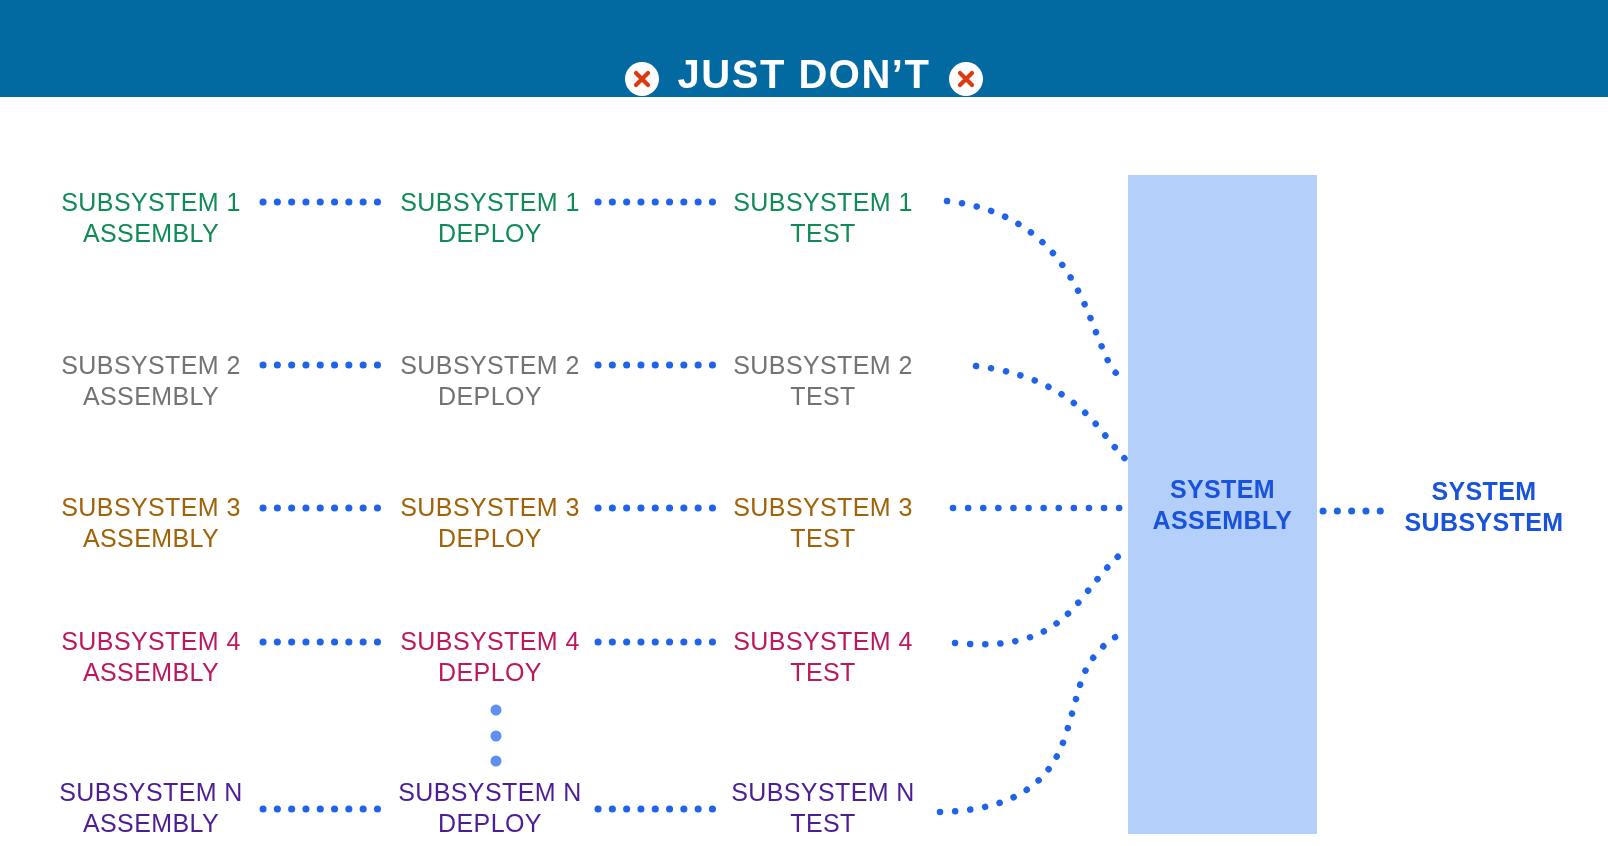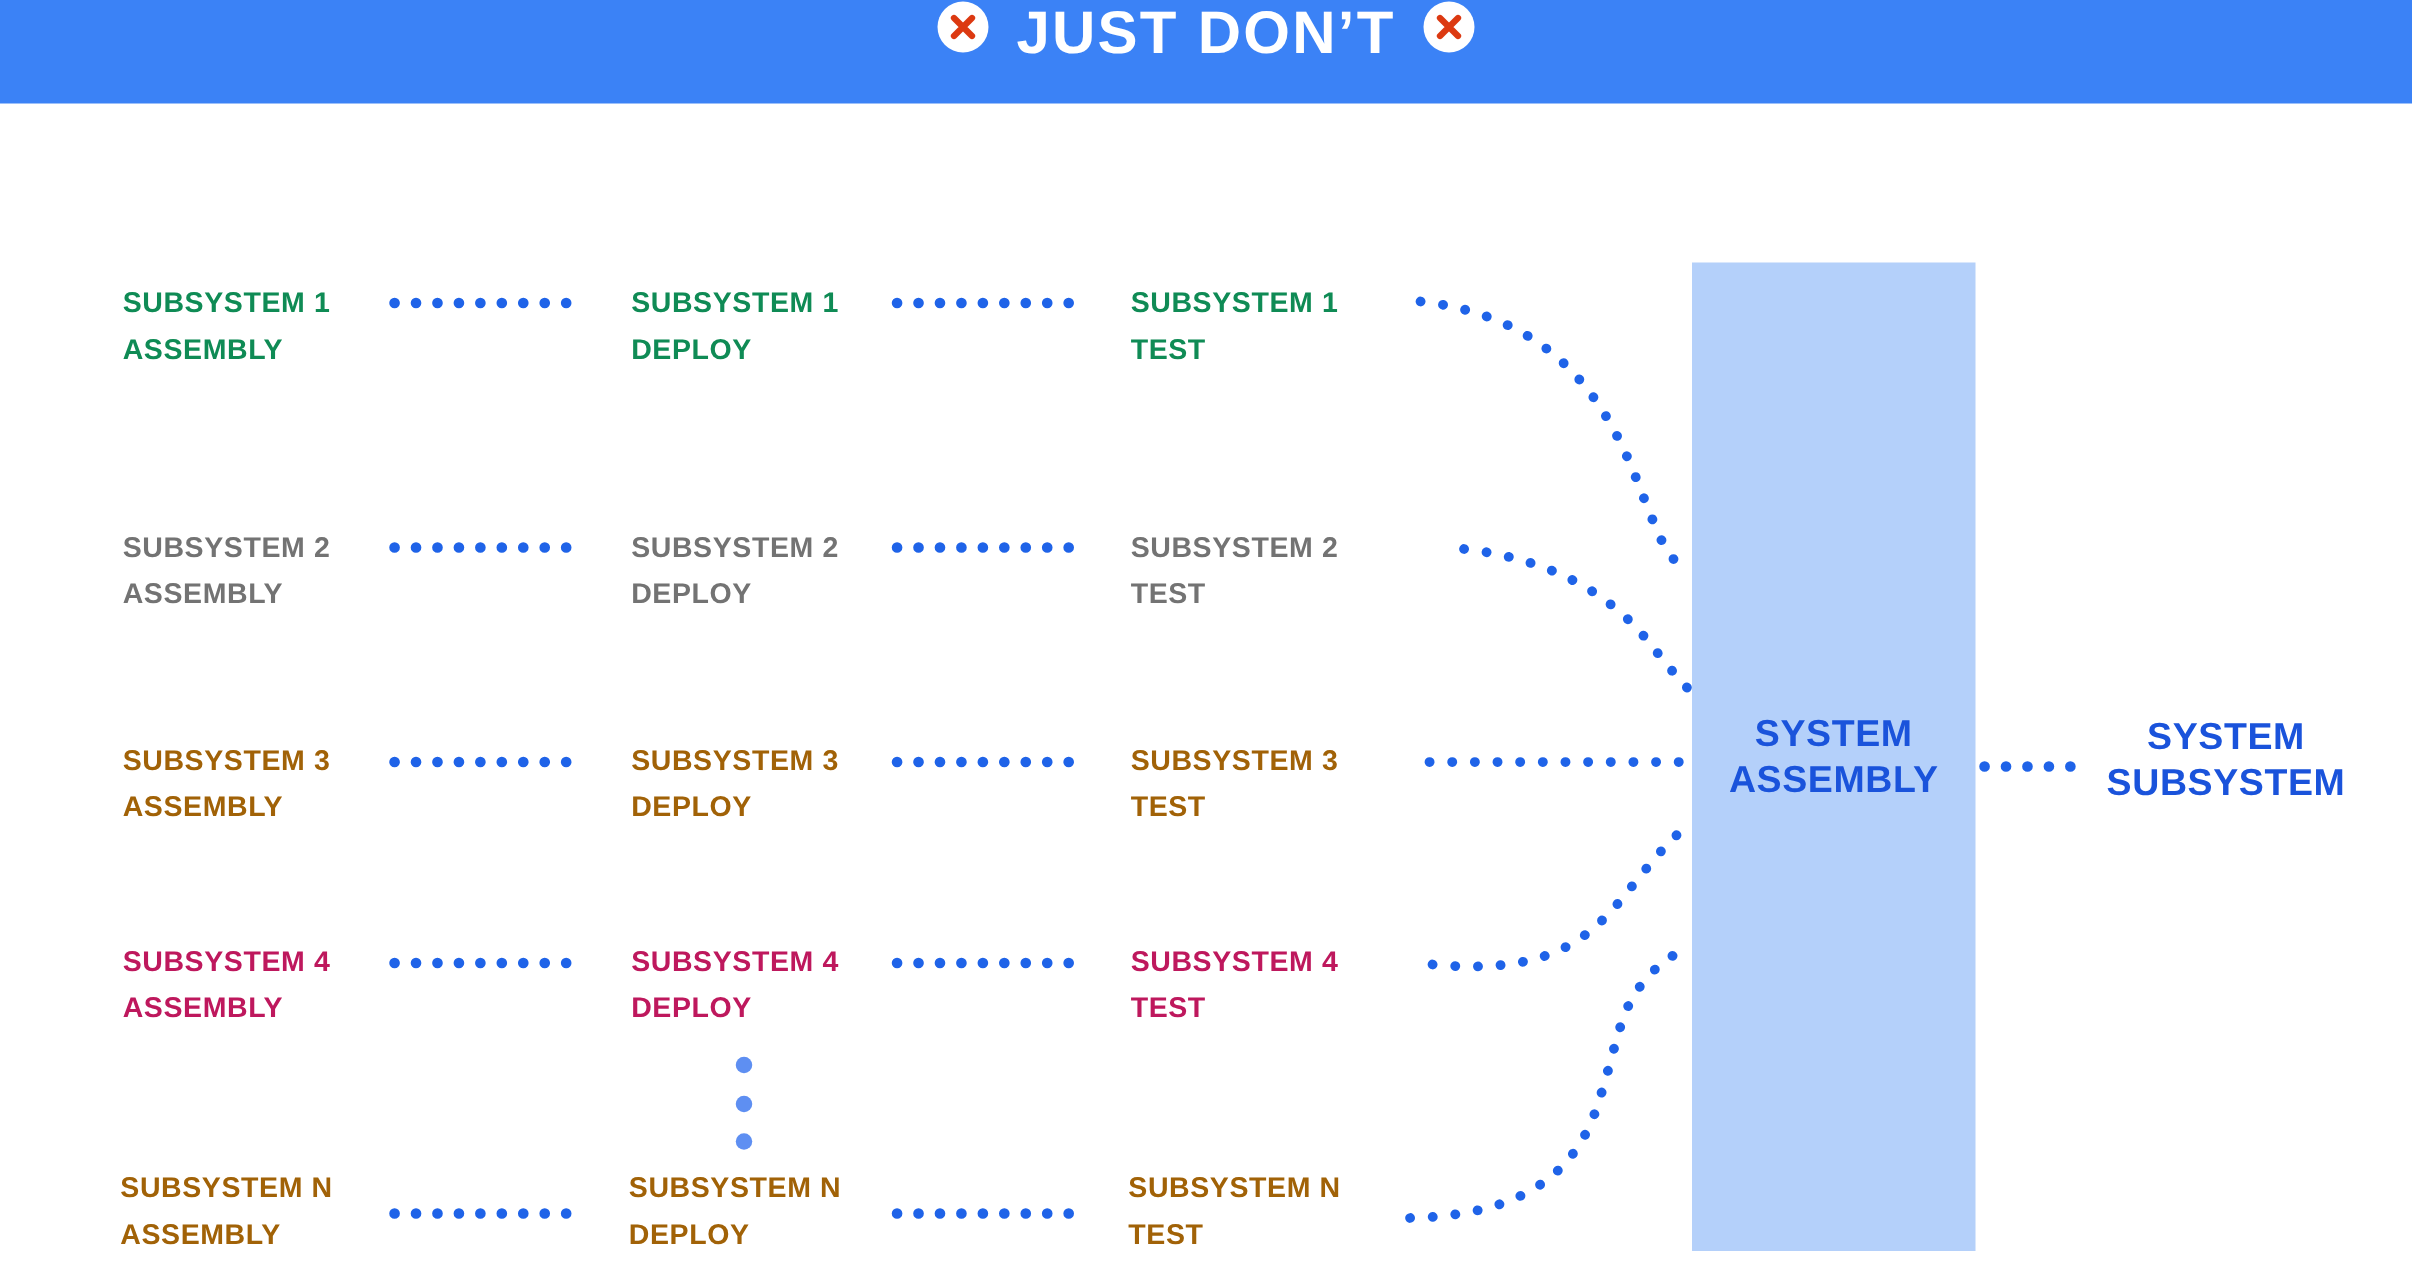--- a/index.html
+++ b/index.html
@@ -5,35 +5,36 @@
   html,body{margin:0;padding:0;background:#fff;}
   .stage{
     position:relative;
     width:1608px;height:846px;
     background:#ffffff;
     overflow:hidden;
     font-family:"Liberation Sans", sans-serif;
   }
   
   .banner{
-    position:absolute;left:0;top:0;width:1608px;height:69px;
-    background:#3b82f6;
-    display:flex;align-items:flex-start;justify-content:center;gap:18px;
+    position:absolute;left:0;top:0;width:1608px;height:97px;
+    background:#0369a1;
+    display:flex;align-items:flex-end;justify-content:center;gap:18px;
   }
   .banner-title{
     color:#ffffff;font-size:40px;font-weight:700;letter-spacing:1.5px;
     white-space:nowrap;
   }
   .xicon{width:36px;height:36px;display:block;}
   
   .cell{
     position:absolute;
     transform:translateX(-50%);
-    font-weight:700;
-    font-size:19px;
+    text-align:center;
+    font-weight:400;
+    font-size:25px;
     line-height:31px;
     letter-spacing:0.4px;
     white-space:nowrap;
   }
   
   .sys-box{
     position:absolute;left:1128px;top:175px;width:189px;height:659px;
     background:#B4D0FA;
     display:flex;flex-direction:column;align-items:center;justify-content:center;
   }
@@ -42,21 +43,21 @@
     letter-spacing:0.4px;text-align:center;white-space:nowrap;
   }
   .sys-validation{
     position:absolute;left:1484px;top:476px;
     transform:translateX(-50%);
     color:#1A53DB;font-weight:700;font-size:25px;line-height:31px;
     letter-spacing:0.4px;text-align:center;white-space:nowrap;
   }
   .overlay{position:absolute;left:0;top:0;pointer-events:none;}
   
-  .c0{color:#0F8B55}.c1{color:#737373}.c2{color:#a16207}.c3{color:#be185d}.c4{color:#a16207}
+  .c0{color:#0F8B55}.c1{color:#737373}.c2{color:#a16207}.c3{color:#be185d}.c4{color:#4c1d95}
 </style>
 </head>
 <body>
 
 <div class="stage">
 
   <div class="banner">
     <svg class="xicon" viewBox="0 0 36 36">
       <circle cx="18" cy="18" r="17" fill="#ffffff"></circle>
       <path d="M12 12 L24 24 M24 12 L12 24" fill="none" stroke-width="4.2" stroke-linecap="round" stroke="#DC3911"></path>

